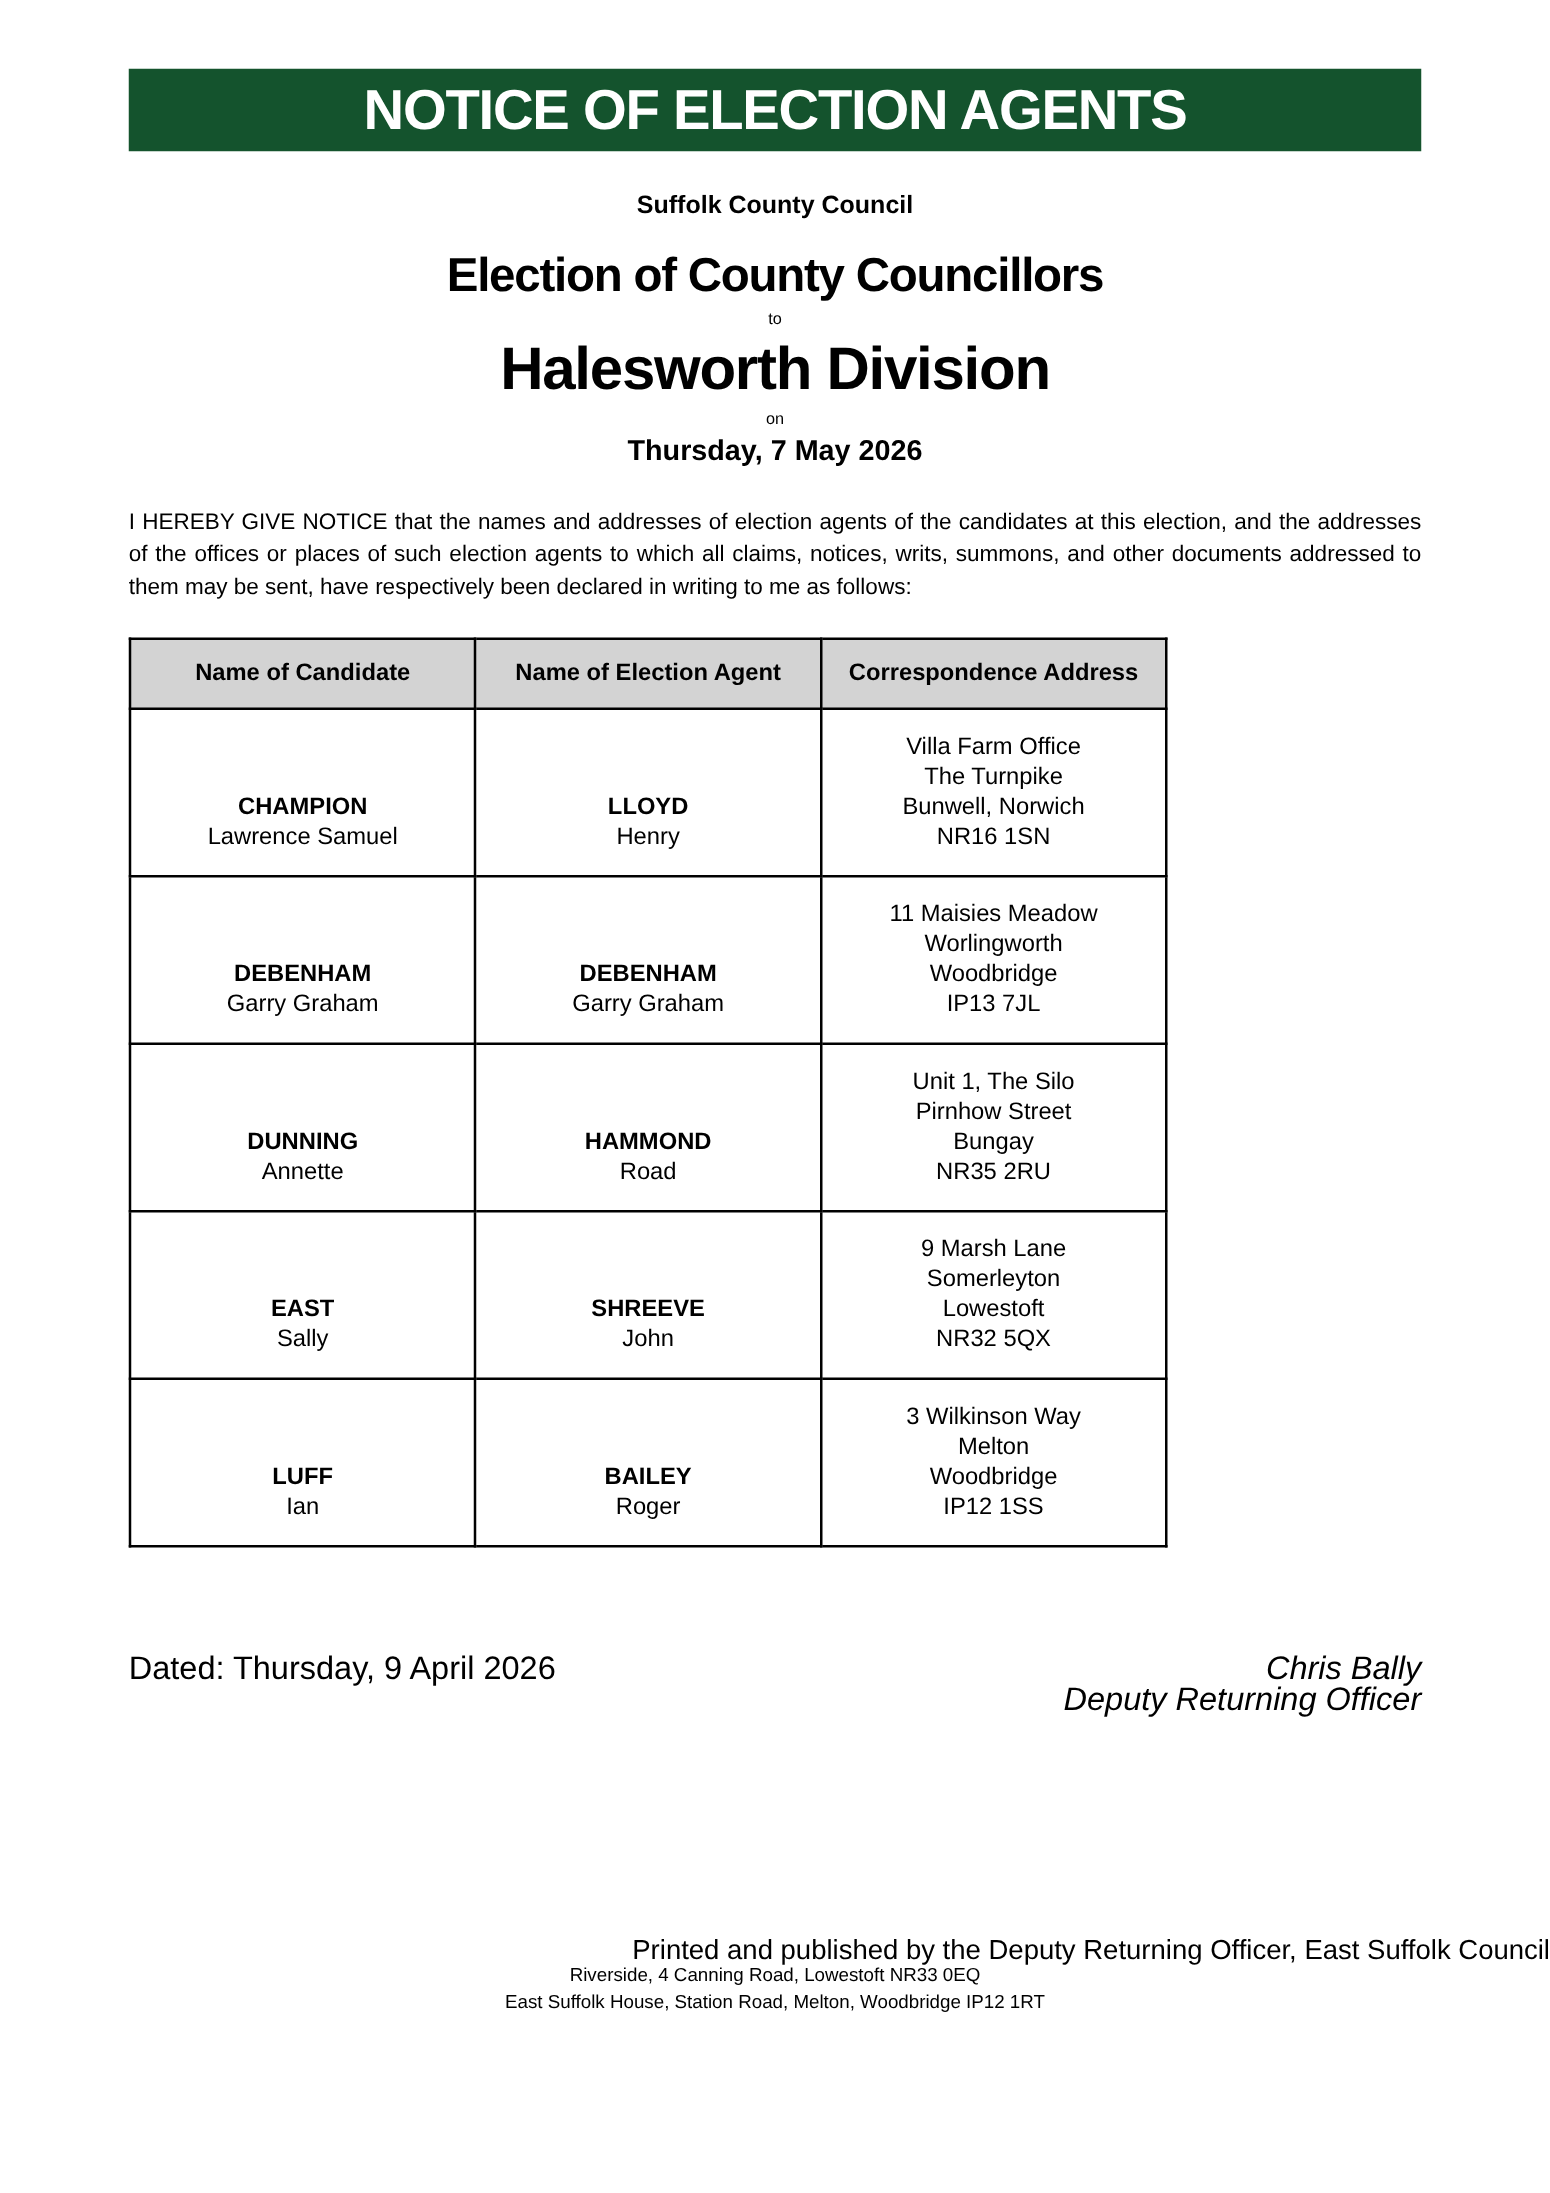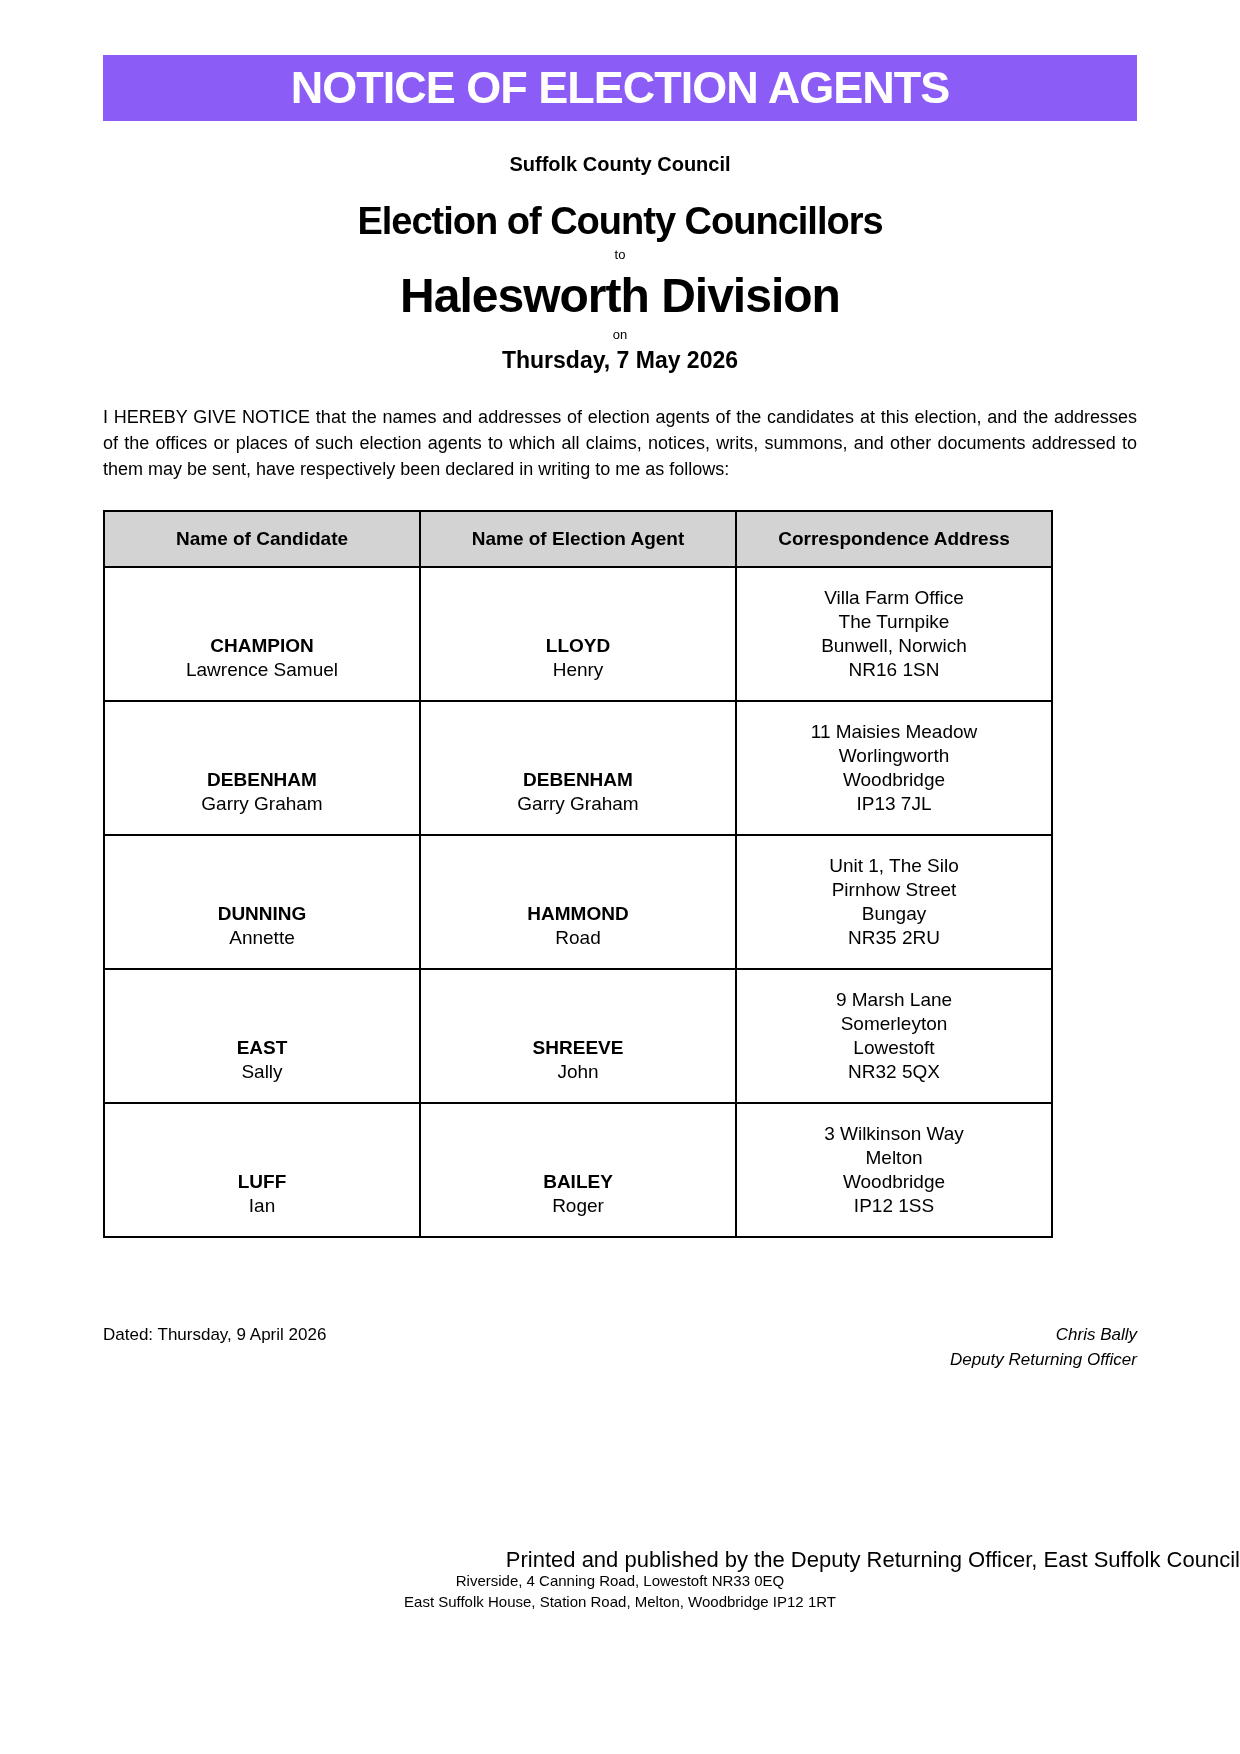--- a/index.html
+++ b/index.html
@@ -19,21 +19,21 @@
     background: #ffffff;
   }
   .content {
     margin: 0 103px;
     width: 1034px;
   }
   
   .banner {
     margin-top: 55px;
     height: 66px;
-    background: #8b5cf6;
+    background: #14532d;
     display: flex;
     align-items: center;
     justify-content: center;
   }
   .banner-title {
     color: #ffffff;
     font-size: 45px;
     font-weight: bold;
     letter-spacing: -1px;
     white-space: nowrap;
@@ -70,21 +70,21 @@
   .notice-para {
     margin-top: 30px;
     font-size: 18px;
     line-height: 26px;
     text-align: justify;
   }
   
   .agents-table {
     margin-top: 28px;
     border-collapse: collapse;
-    width: 950px;
+    width: 831px;
     table-layout: fixed;
   }
   .agents-table th,
   .agents-table td {
     border: 2px solid #000000;
     text-align: center;
     vertical-align: middle;
   }
   .agents-table th {
     background: #d3d3d3;
@@ -98,21 +98,21 @@
     line-height: 24px;
   }
   .surname { font-weight: bold; margin-top: 48px; }
   .addr-line { display: block; }
   
   .signature-row {
     margin-top: 84px;
     display: flex;
     justify-content: space-between;
     align-items: flex-start;
-    font-size: 17px;
+    font-size: 26px;
     line-height: 25px;
   }
   .signature-right { text-align: right; font-style: italic; }
   
   .footer {
     position: absolute;
     left: 0;
     width: 1240px;
     top: 1494px;
     text-align: center;

